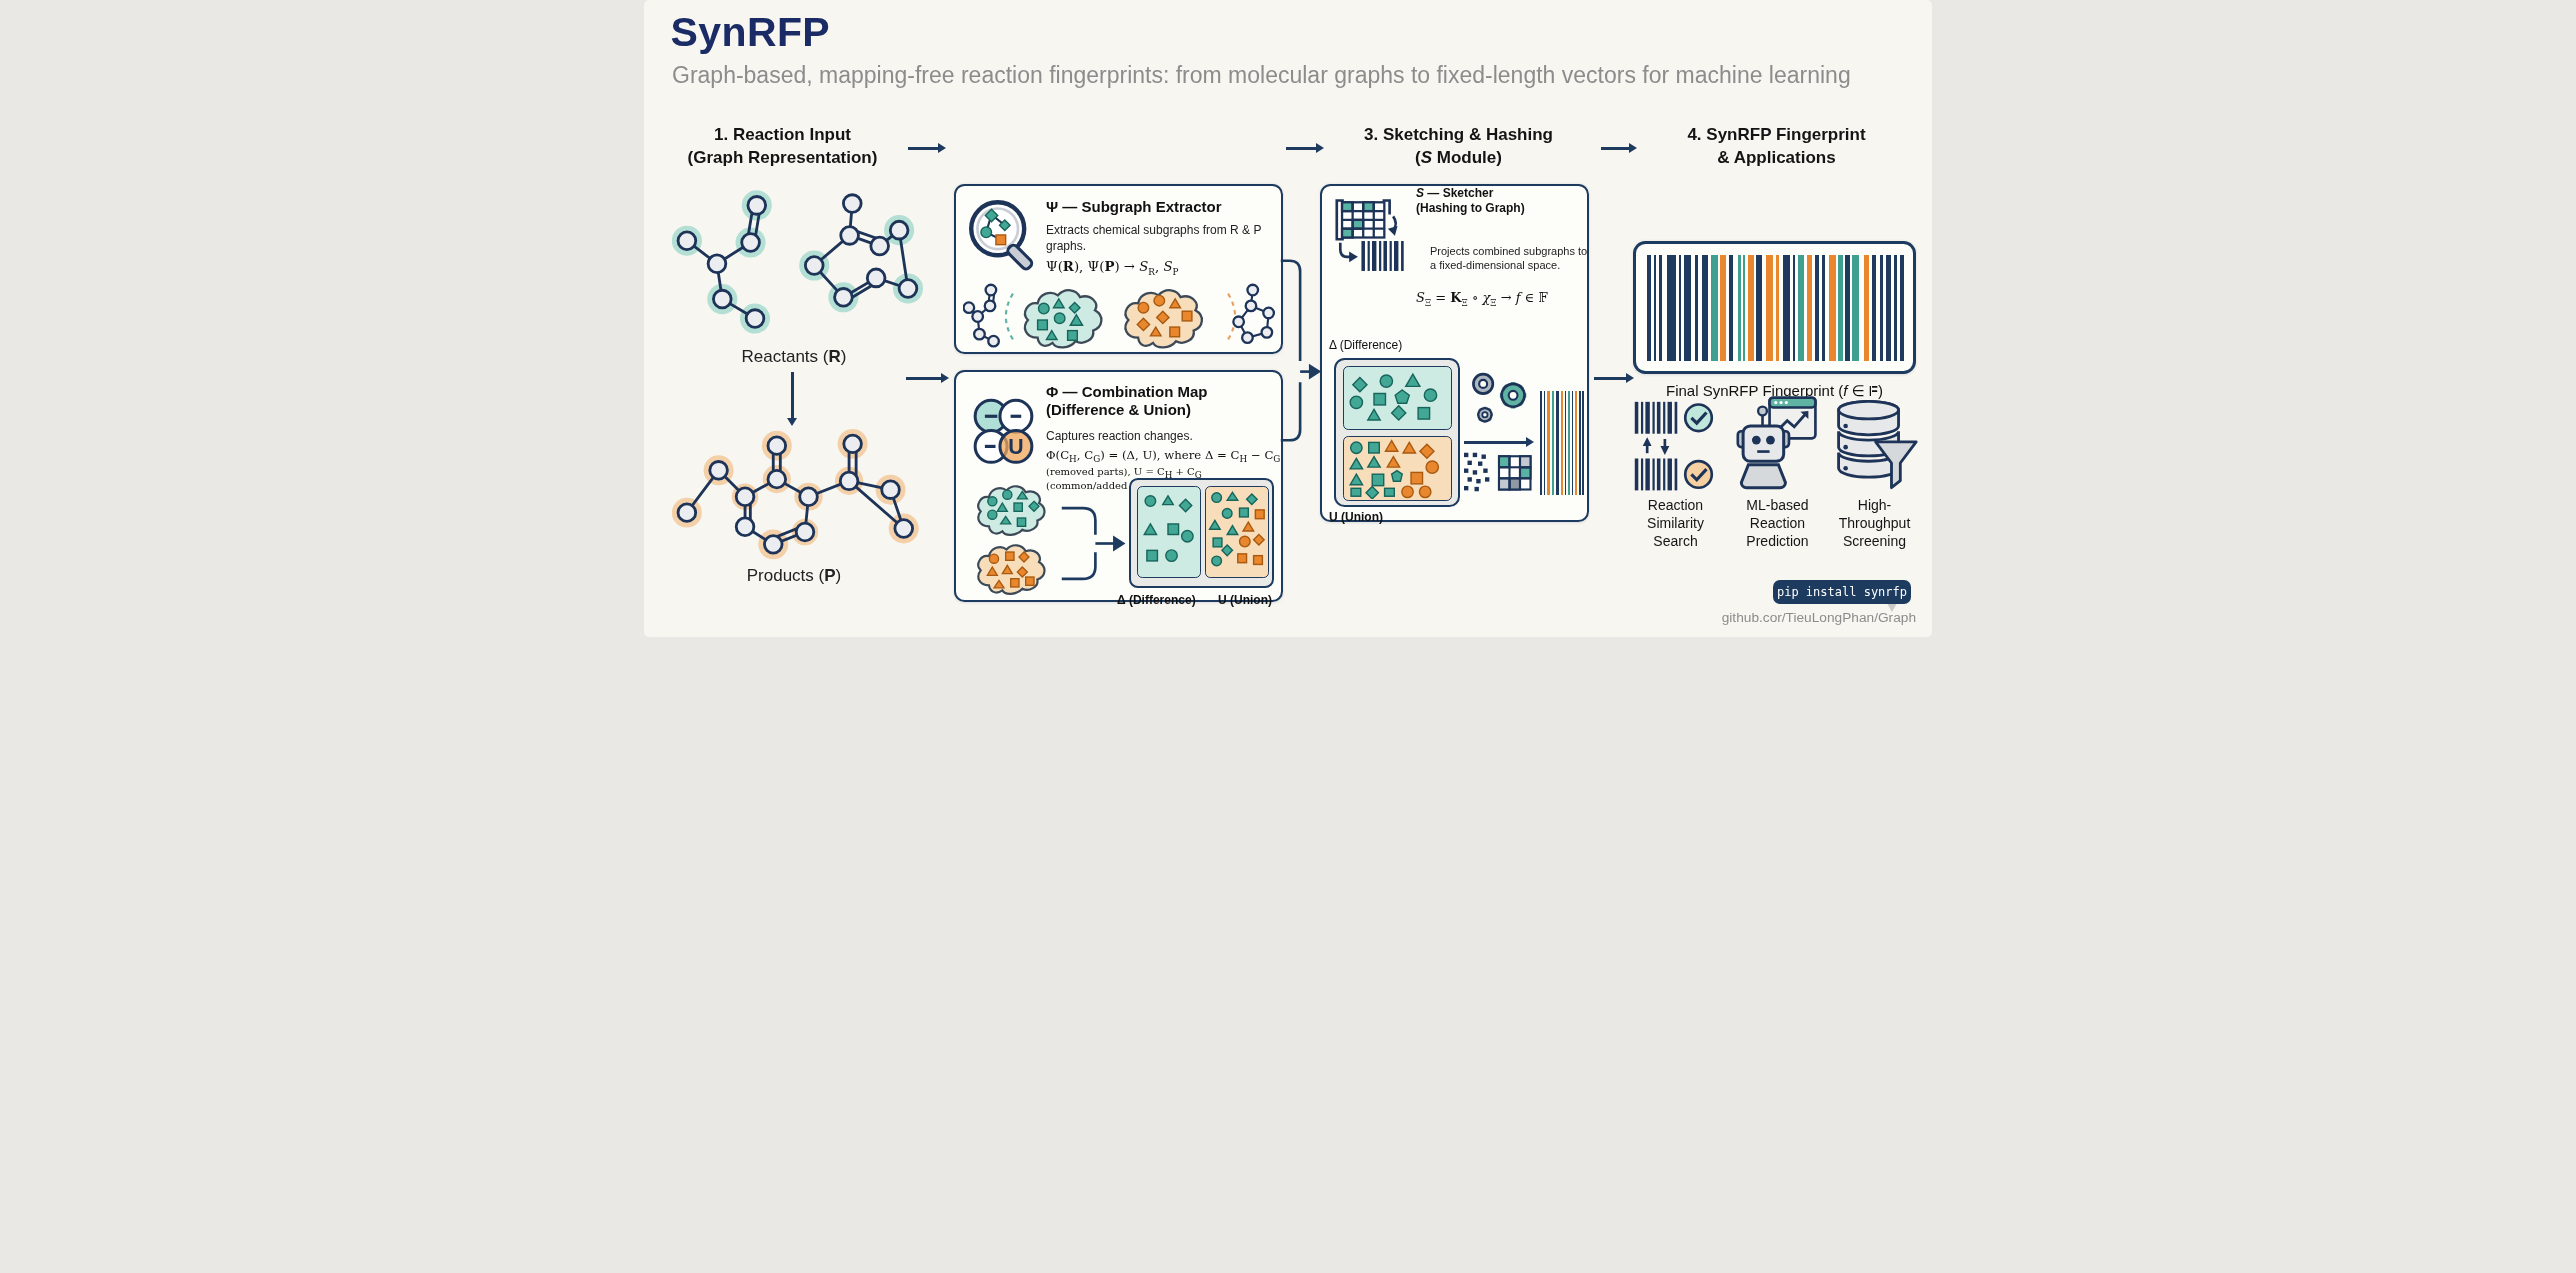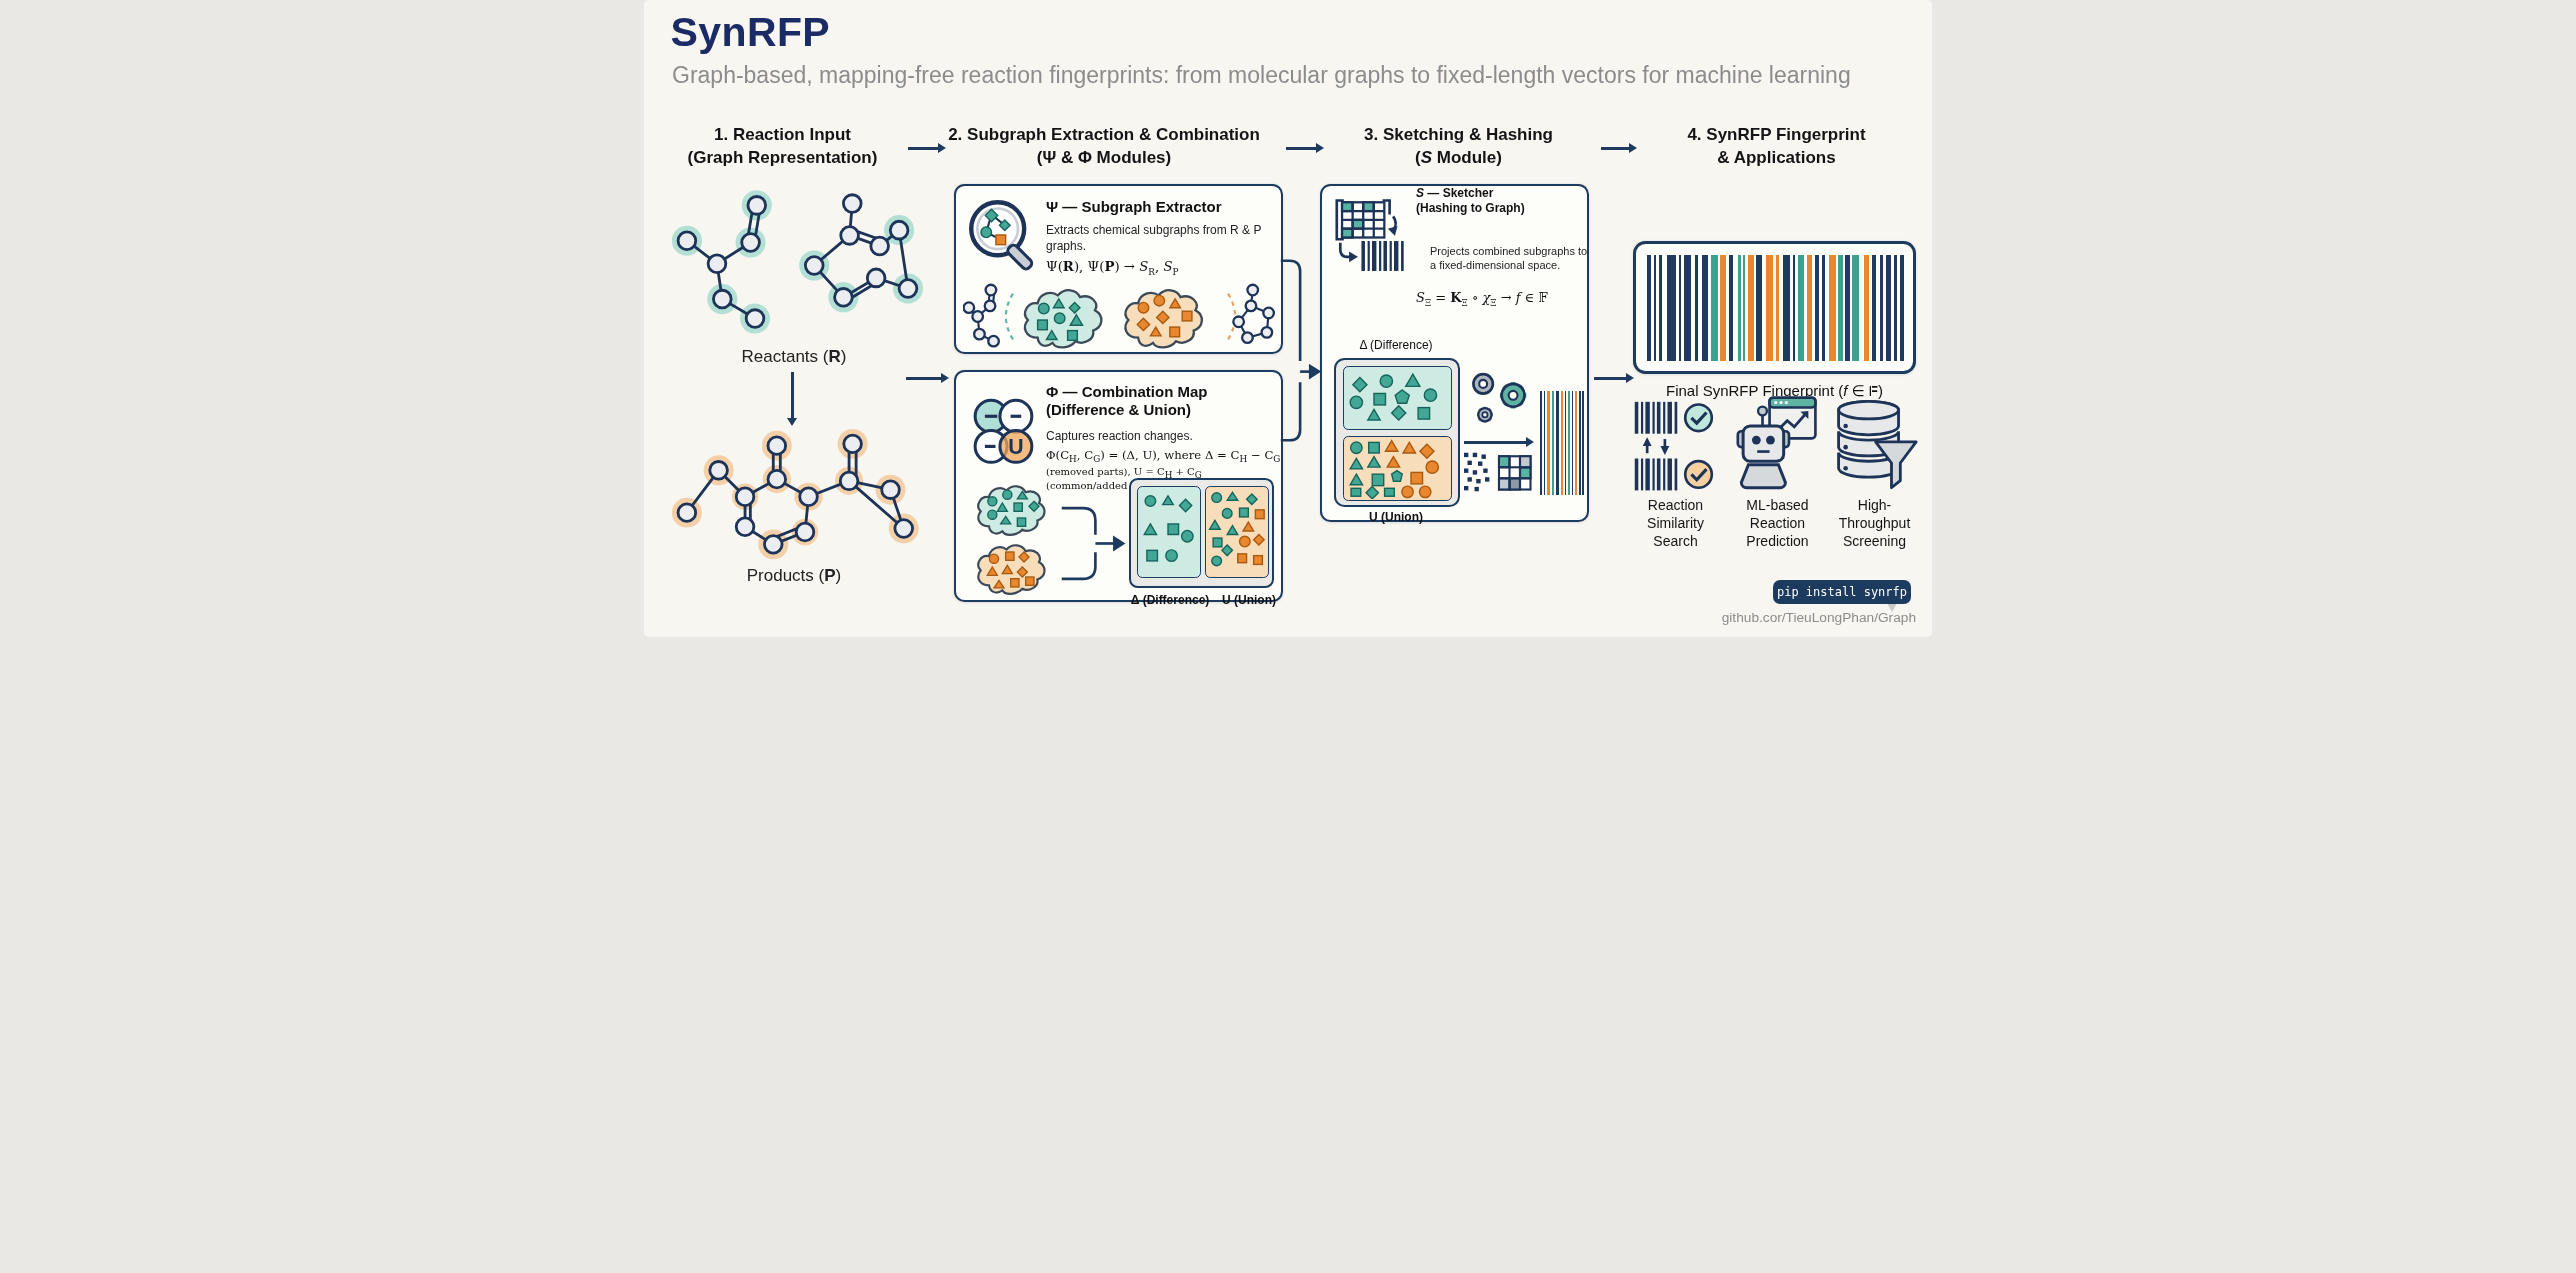--- a/index.html
+++ b/index.html
@@ -15,21 +15,21 @@
     border-top:5.8px solid transparent;border-bottom:5.8px solid transparent}
   .varrow{position:absolute;width:2.7px;background:#1e3a5f}
   .varrow::after{content:"";position:absolute;bottom:-8px;left:-4.4px;border-top:8.8px solid #1e3a5f;
     border-left:5.8px solid transparent;border-right:5.8px solid transparent}
   .mlabel{position:absolute;text-align:center;font-size:17px;color:#222}
   .box{position:absolute;background:#fdfdfa;border:2.7px solid #1d3a5f;border-radius:10.6px;box-shadow:0 0.9px 2.7px rgba(20,40,70,.12)}
   .boxtitle{position:absolute;font-weight:bold;font-size:15px;color:#111;line-height:1.25}
   .boxbody{position:absolute;font-size:12px;color:#222;line-height:1.3}
   .formula{position:absolute;font-family:"DejaVu Serif","Liberation Serif",serif;font-size:13.3px;color:#111}
   .formula sub{font-size:8.8px}
-  .minilabel{position:absolute;text-align:center;font-size:12px;font-weight:bold;color:#111}
+  .minilabel{position:absolute;text-align:left;font-size:12px;font-weight:bold;color:#111}
   .panel{position:absolute;border:2.2px solid #1d3a5f;border-radius:8.8px;background:#e9e9e7}
   .subpanel{position:absolute;border:1.8px solid #1d3a5f;border-radius:5.3px}
   .bars{position:absolute;display:flex;overflow:hidden}
   .bars>div{height:100%}
   .caption{position:absolute;text-align:center;font-size:15px;color:#111}
   .applabel{position:absolute;text-align:center;font-size:14px;line-height:1.28;color:#151515}
   .pipbadge{position:absolute;background:#1d3a5f;border-radius:7px;color:#fff;
     font-family:"DejaVu Sans Mono","Liberation Mono",monospace;font-size:12px;display:flex;align-items:center;justify-content:center}
   .repo{position:absolute;color:#8c8c8c;font-size:13.7px;text-align:right}
   .bbF{position:relative;font-style:normal;font-weight:bold}
@@ -55,24 +55,20 @@
 <div id="canvas">
 
   <div class="abs title" style="left:26.5px;top:8.8px">SynRFP</div>
   <div class="abs subtitle" style="left:28px;top:62px">Graph-based, mapping-free reaction fingerprints: from molecular graphs to fixed-length vectors for machine learning</div>
 
   <div class="step" style="left:13px;top:124px;width:251px">
     <div>1. Reaction Input</div>
     <div>(Graph Representation)</div>
   </div>
   <div class="harrow" style="left:264px;top:147px;width:30px"></div>
-  <div class="step" style="left:283px;top:124px;width:354px">
-    <div>2. Subgraph Extraction &amp; Combination</div>
-    <div>(Ψ &amp; Φ Modules)</div>
-  </div>
   <div class="harrow" style="left:642px;top:147px;width:30px"></div>
   <div class="step" style="left:674px;top:124px;width:281px">
     <div>3. Sketching &amp; Hashing</div>
     <div>(<i>S</i> Module)</div>
   </div>
   <div class="harrow" style="left:957px;top:147px;width:28px"></div>
   <div class="step" style="left:989px;top:124px;width:287px">
     <div>4. SynRFP Fingerprint</div>
     <div>&amp; Applications</div>
   </div>

